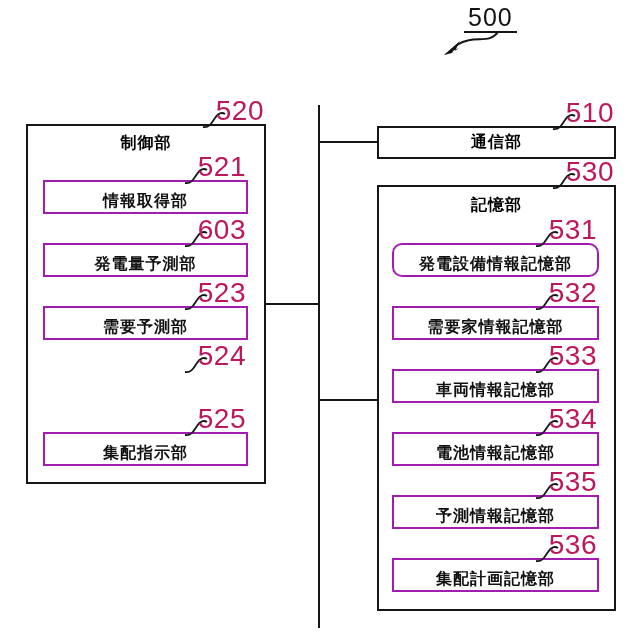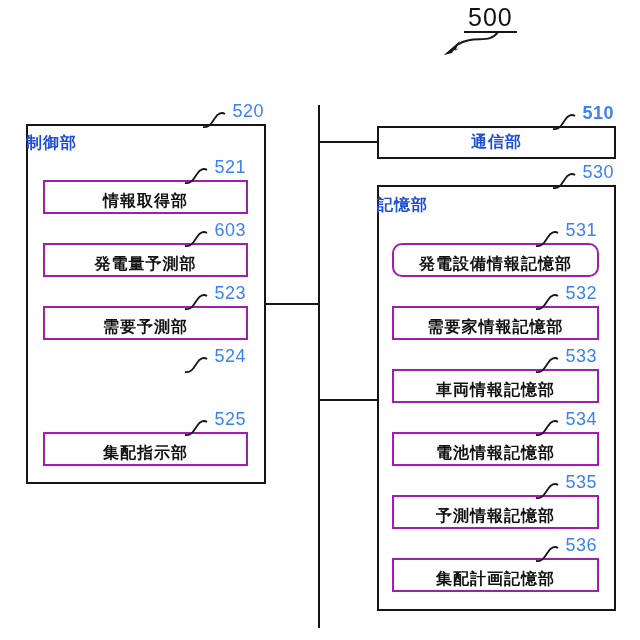--- a/index.html
+++ b/index.html
@@ -10,39 +10,39 @@
   }
   .stage{position:absolute;inset:0;width:565px;height:640px;}
   
   .line{position:absolute;background:#161616;}
   
   .box{
     position:absolute;border:2px solid #161616;background:#ffffff;
     box-sizing:border-box;
   }
   .block-title{
-    position:absolute;left:0;right:0;text-align:left;
-    font-size:16px;font-weight:bold;color:#1d4ed8;
+    position:absolute;left:0;right:0;text-align:center;
+    font-size:16px;font-weight:bold;color:#000000;
     letter-spacing:1px;
   }
   .subbox{
     position:absolute;border:2px solid #a21caf;background:#ffffff;
     box-sizing:border-box;display:flex;align-items:flex-end;justify-content:center;
     font-size:16px;font-weight:bold;color:#111;letter-spacing:1px;
   }
   
   .ref{
     position:absolute;height:26px;
   }
   .ref .leader{
     position:absolute;left:0;bottom:-2px;
   }
   .ref .num{
     position:absolute;right:0;top:0;
-    font-size:18px;color:#3b82f6;line-height:22px;
+    font-size:28px;color:#be185d;line-height:22px;
     letter-spacing:0.5px;white-space:nowrap;
   }
   
   .fig-ref{
     position:absolute;left:464px;top:4px;
     font-size:25px;color:#111;line-height:26px;
     padding:0 4px 1px 4px;border-bottom:2px solid #161616;
     letter-spacing:1px;
   }
   .fig-arrow{position:absolute;left:441px;top:28px;}
@@ -117,21 +117,21 @@
   <div class="ref" style="left:184px;top:408px;width:62px;">
     <svg class="leader" width="24" height="18" viewBox="0 0 24 18">
         <path d="M1,17 C8,18 10,12 13,8 C16,3 20,2 23,4" fill="none" stroke="#161616" stroke-width="1.8"></path>
       </svg>
     <span class="num">525</span>
   </div>
 
   <div class="box" style="left:377px;top:126px;width:239px;height:33px;display:flex;align-items:center;justify-content:center;">
     <span class="block-title" style="position:static;">通信部</span>
   </div>
-  <div class="ref" style="left:552px;top:102px;width:62px;font-weight:bold;">
+  <div class="ref" style="left:552px;top:102px;width:62px;">
     <svg class="leader" width="24" height="18" viewBox="0 0 24 18">
         <path d="M1,17 C8,18 10,12 13,8 C16,3 20,2 23,4" fill="none" stroke="#161616" stroke-width="1.8"></path>
       </svg>
     <span class="num">510</span>
   </div>
 
   <div class="box" style="left:377px;top:185px;width:239px;height:426px;"></div>
   <div class="block-title" style="left:377px;width:239px;top:195px;">記憶部</div>
   <div class="ref" style="left:552px;top:161px;width:62px;">
     <svg class="leader" width="24" height="18" viewBox="0 0 24 18">

